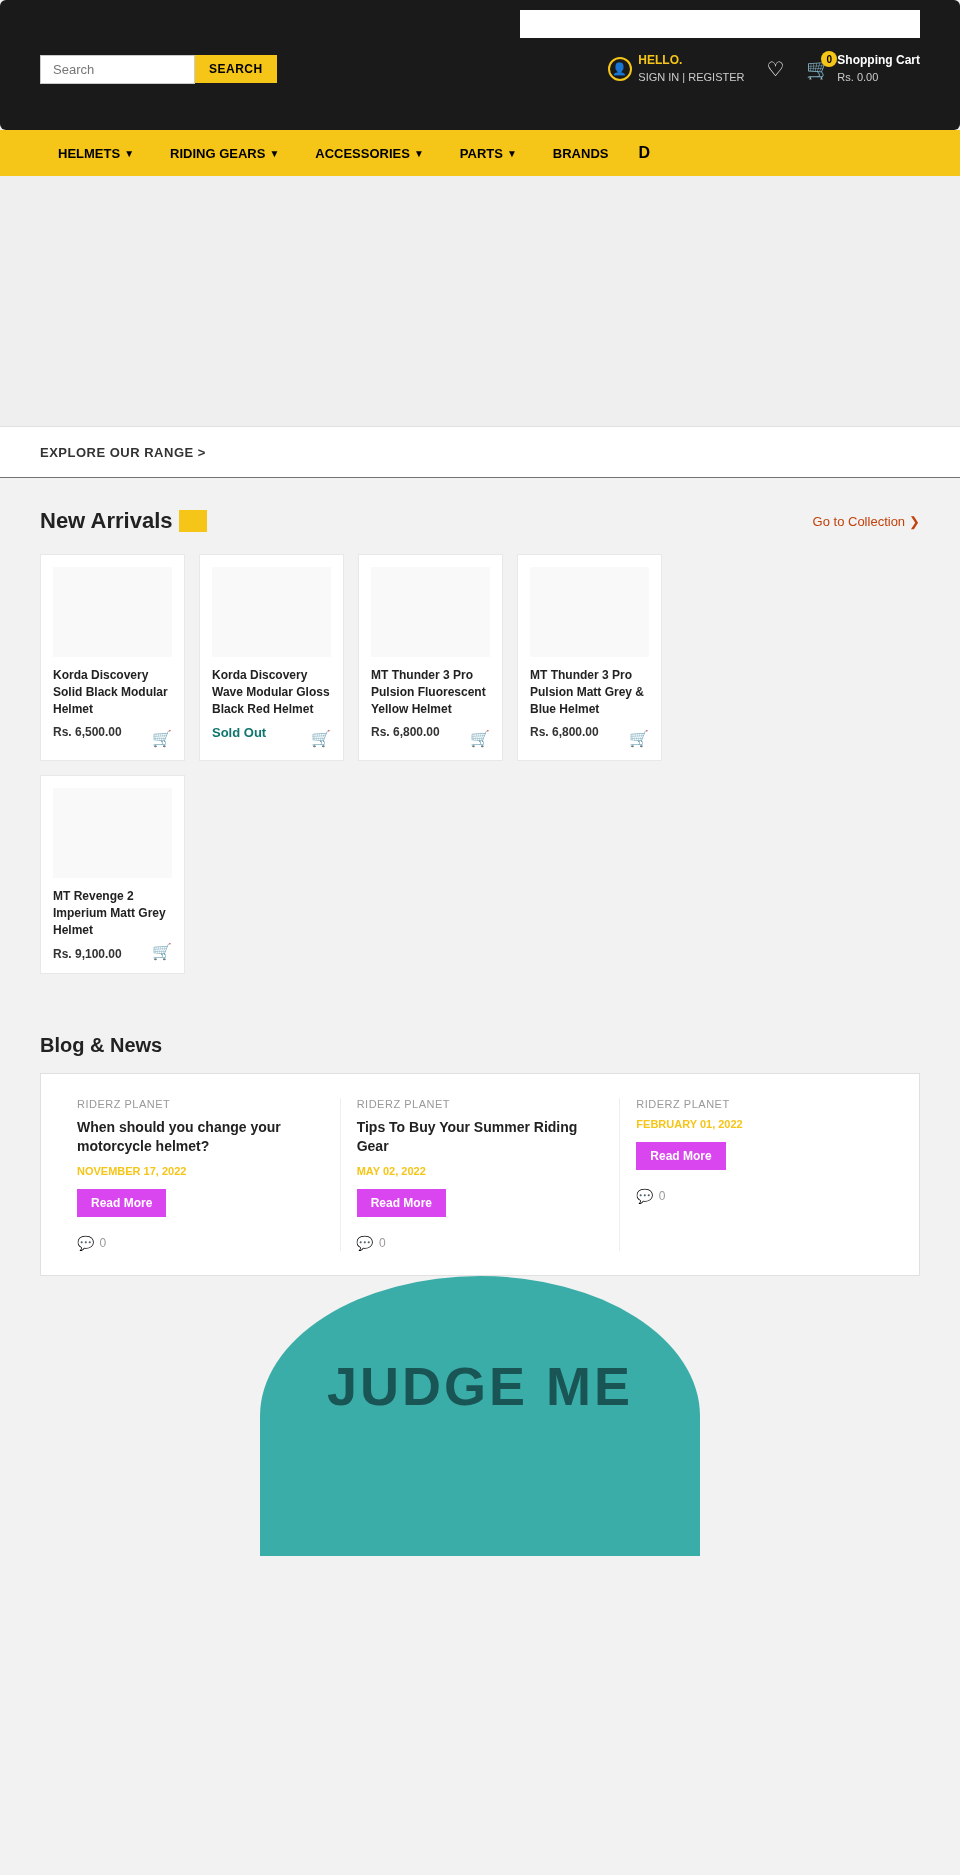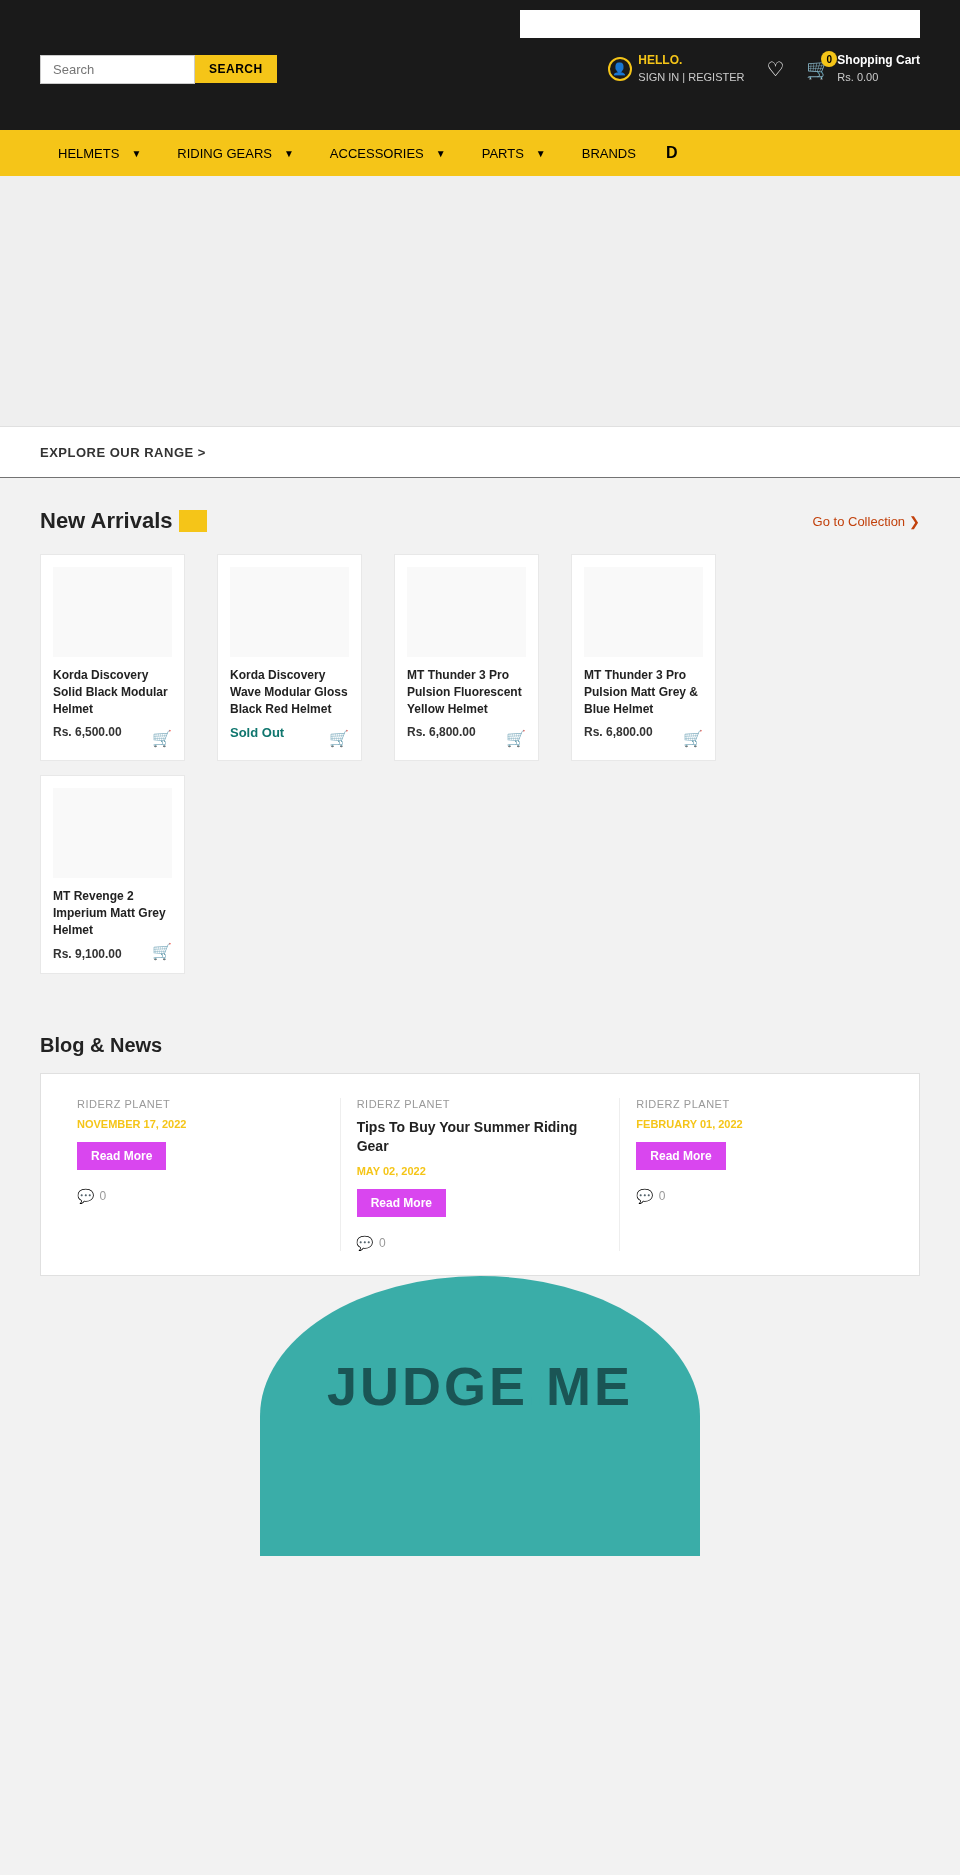--- a/index.html
+++ b/index.html
@@ -3,20 +3,21 @@
   <meta charset="utf-8">
   <style>
     * { margin: 0; padding: 0; box-sizing: border-box; }
     body { font-family: Arial, sans-serif; background: #f2f2f2; width: 960px; }
 
     
     .header-top {
       background: #1a1a1a;
       padding: 10px 40px 0 40px;
       min-height: 130px;
+      border-radius: 6px;
     }
     .header-banner-area {
       display: flex;
       justify-content: flex-end;
       height: 30px;
       margin-bottom: 5px;
     }
     .header-banner-placeholder {
       background: #fff;
       width: 400px;
@@ -107,26 +108,26 @@
     
     .nav-bar {
       background: #f5c518;
       display: flex;
       align-items: center;
       padding: 0 40px;
     }
     .nav-item {
       padding: 14px 18px;
       font-size: 13px;
-      font-weight: normal;
+      font-weight: bold;
       color: #000;
       cursor: pointer;
       display: flex;
       align-items: center;
-      gap: 12px;
+      gap: 4px;
       text-transform: uppercase;
     }
     .nav-chevron { font-size: 10px; }
     .nav-overflow {
       padding: 14px 12px;
       font-size: 16px;
       font-weight: bold;
       cursor: pointer;
     }
 
@@ -186,21 +187,21 @@
       text-decoration: none;
       display: flex;
       align-items: center;
       gap: 4px;
     }
 
     
     .product-grid {
       display: flex;
       flex-wrap: wrap;
-      gap: 32px;
+      gap: 14px;
     }
     .product-card {
       background: #fff;
       border: 1px solid #e8e8e8;
       width: 145px;
       padding: 12px;
       position: relative;
     }
     .product-img {
       width: 100%;
@@ -455,20 +456,21 @@
     </div>
   </div>
 </div>
 
 <div class="blog-section">
   <div class="blog-title">Blog &amp; News</div>
   <div class="blog-cards">
 
     <div class="blog-card">
       <div class="blog-source">RIDERZ PLANET</div>
+      <div class="blog-card-title">When should you change your motorcycle helmet?</div>
       <div class="blog-date">NOVEMBER 17, 2022</div>
       <button class="read-more-btn">Read More</button>
       <div class="blog-meta">
         <span class="comment-icon">💬</span>
         <span>0</span>
       </div>
     </div>
 
     <div class="blog-card">
       <div class="blog-source">RIDERZ PLANET</div>

